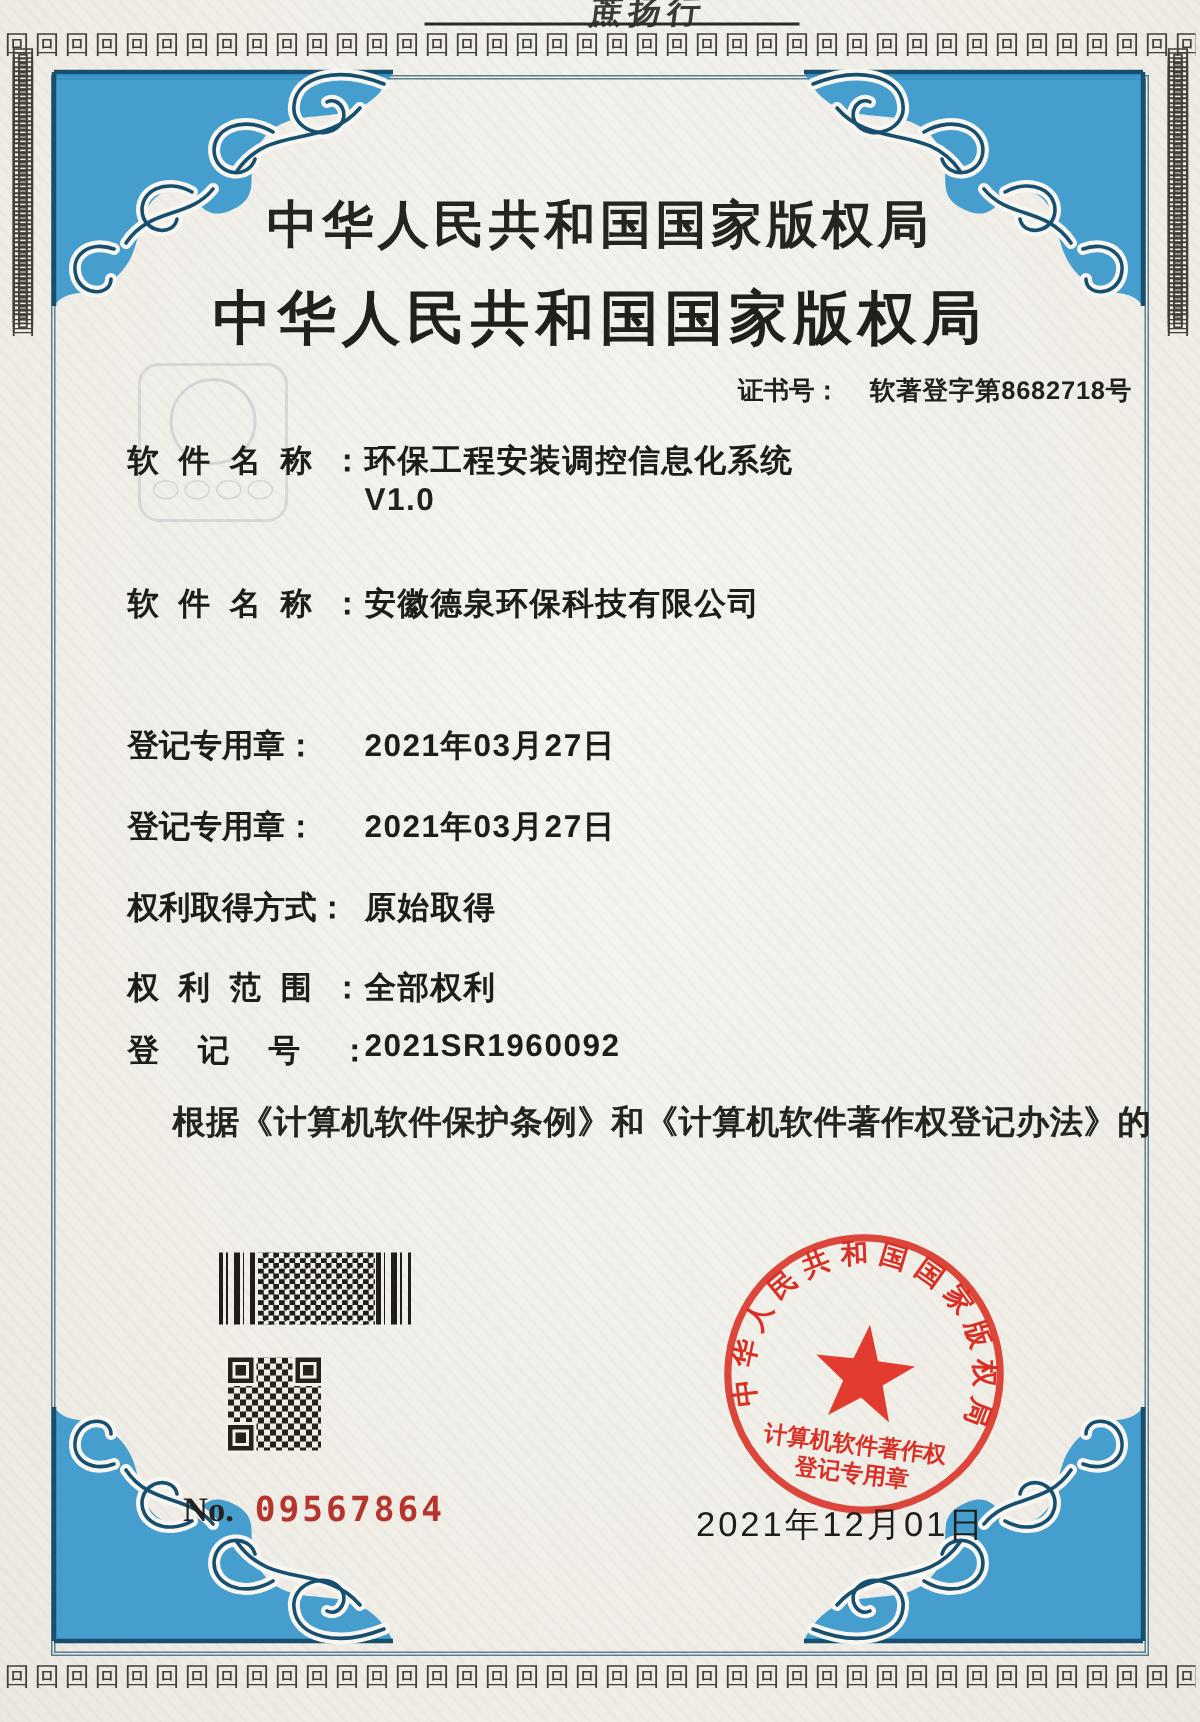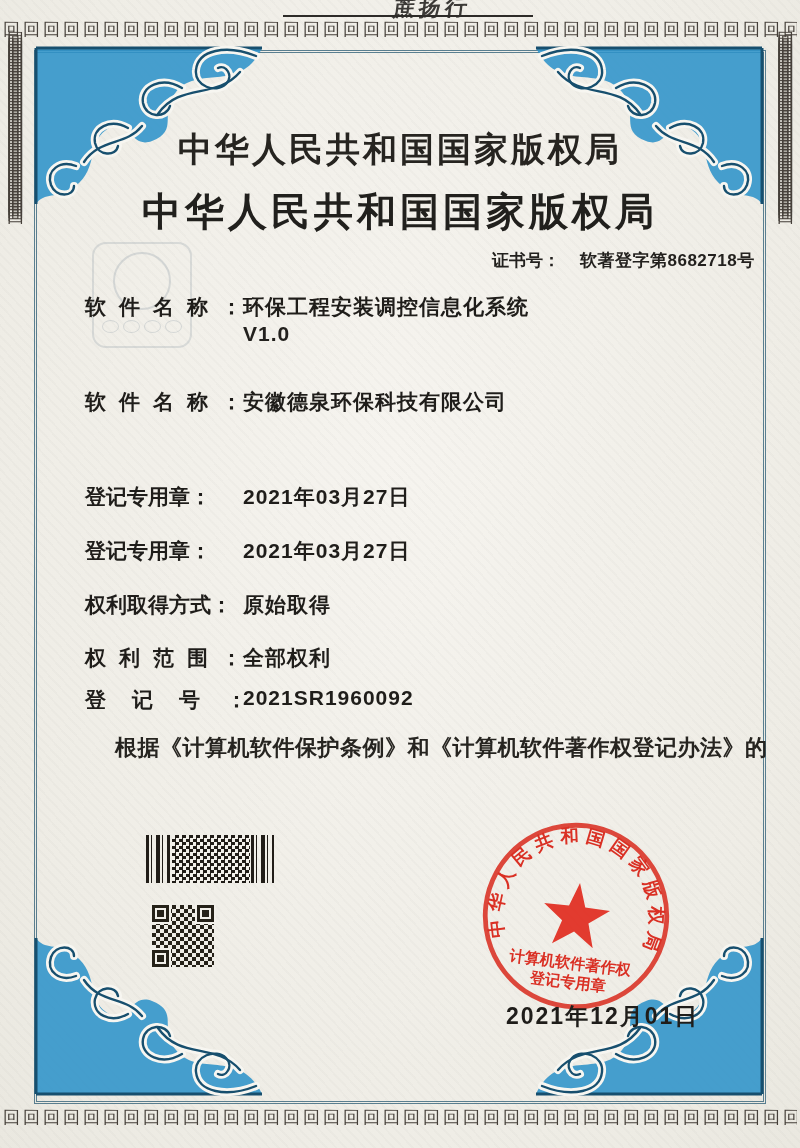--- a/index.html
+++ b/index.html
@@ -96,21 +96,21 @@
     background:repeating-conic-gradient(#262219 0% 25%, rgba(0,0,0,0) 0% 50%);
     background-size:8px 8px;
   }
   .finder{position:absolute; width:11px; height:11px; background:#f2f0ea; border:3.5px solid #262219; box-shadow:0 0 0 2px #f2f0ea;}
   .finder::after{content:""; position:absolute; inset:2px; background:#262219;}
   .f-tl{left:0; top:0;} .f-tr{right:0; top:0;} .f-bl{left:0; bottom:0;}
   
   .serial{position:absolute; left:122px; top:993px; font-size:23px; font-weight:700;}
   .serial .no-lbl{font-family:"Liberation Serif", serif; color:#24221f; margin-right:14px;}
   .serial .no-val{font-family:"DejaVu Sans Mono", monospace; color:#b5352c; letter-spacing:2px; font-weight:600;}
-  .issue-date{position:absolute; left:506px; top:1001px; font-size:23px; font-weight:700; letter-spacing:2px; color:#1f1d1a;}
+  .issue-date{position:absolute; left:464px; top:1001px; font-size:23px; font-weight:400; letter-spacing:2px; color:#1f1d1a;}
   
   .seal{position:absolute; left:480px; top:820px; width:192px; height:192px; transform:rotate(7deg); opacity:.95;}
 </style>
 </head>
 <body>
 
 <div class="page">
 
   <div class="top-note">蔗扬行</div>
   <div class="top-line"></div>
@@ -269,20 +269,23 @@
 
   <div class="barcode">
     <div class="b2d"></div>
   </div>
   <div class="qr">
     <div class="finder f-tl"></div>
     <div class="finder f-tr"></div>
     <div class="finder f-bl"></div>
   </div>
 
+  <div class="serial">
+    <span class="no-lbl">No.</span><span class="no-val">09567864</span>
+  </div>
 
   <svg class="seal" viewBox="0 0 220 220">
     <circle cx="110" cy="110" r="104" fill="none" stroke="#d92b1e" stroke-width="5.5" opacity="0.9"></circle>
     <defs>
       <path id="sealArc" d="M 38,155 A 85,85 0 1 1 182,155" fill="none"></path>
     </defs>
     <text font-size="21" font-weight="bold" fill="#d9261a" letter-spacing="7" font-family="Liberation Sans, sans-serif">
       <textPath href="#sealArc" startOffset="50%" text-anchor="middle">中华人民共和国国家版权局</textPath>
     </text>
     <polygon fill="#e0271a" opacity="0.95" points="110,72 119.4,99.1 148,99.6 125.2,116.9 133.5,144.4 110,128 86.5,144.4 94.8,116.9 72,99.6 100.6,99.1"></polygon>

